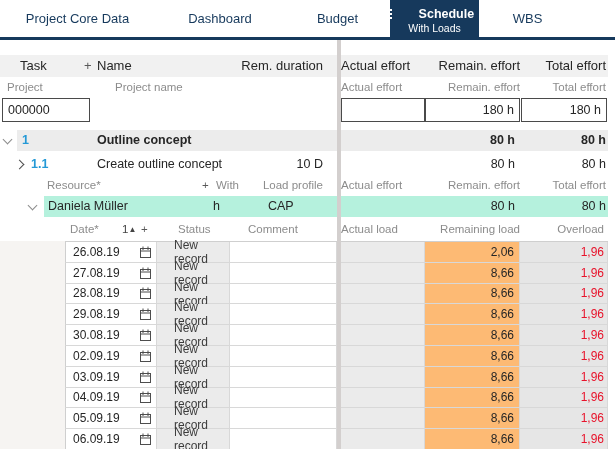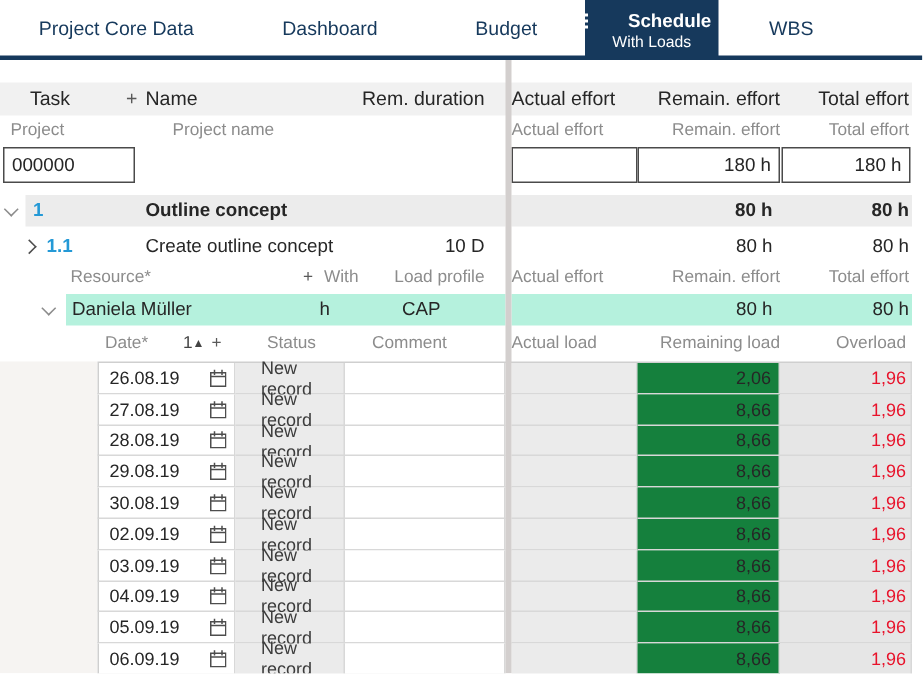--- a/index.html
+++ b/index.html
@@ -68,21 +68,21 @@
         border-top:1px solid #cfcfcf;font-size:12px;z-index:1;}
   .grow{display:flex;height:20.8px;}
   .gc{box-sizing:border-box;border-right:1px solid #d8d8d8;border-bottom:1px solid #d8d8d8;
       display:flex;align-items:center;}
   .g-date{width:92px;border-left:1px solid #cfcfcf;background:#fff;padding:0 5px 0 7px;
           justify-content:space-between;}
   .g-status{width:73px;background:#ebebeb;padding-left:17px;color:#3c3c3c;}
   .g-comment{width:107px;background:#fff;}
   .g-spacer{width:4px;border:none;}
   .g-actual{width:84px;background:#ebebeb;}
-  .g-rem{width:95px;background:#15803d;justify-content:flex-end;padding-right:5px;}
+  .g-rem{width:95px;background:#fdba74;justify-content:flex-end;padding-right:5px;}
   .g-over{width:88px;background:#e6e6e6;justify-content:flex-end;padding-right:3px;color:#e8132b;}
   .cal{flex:none;}
 </style>
 </head>
 <body>
 
 <div class="screen">
 
   <div class="tabline"></div>
   <div class="tabs">

